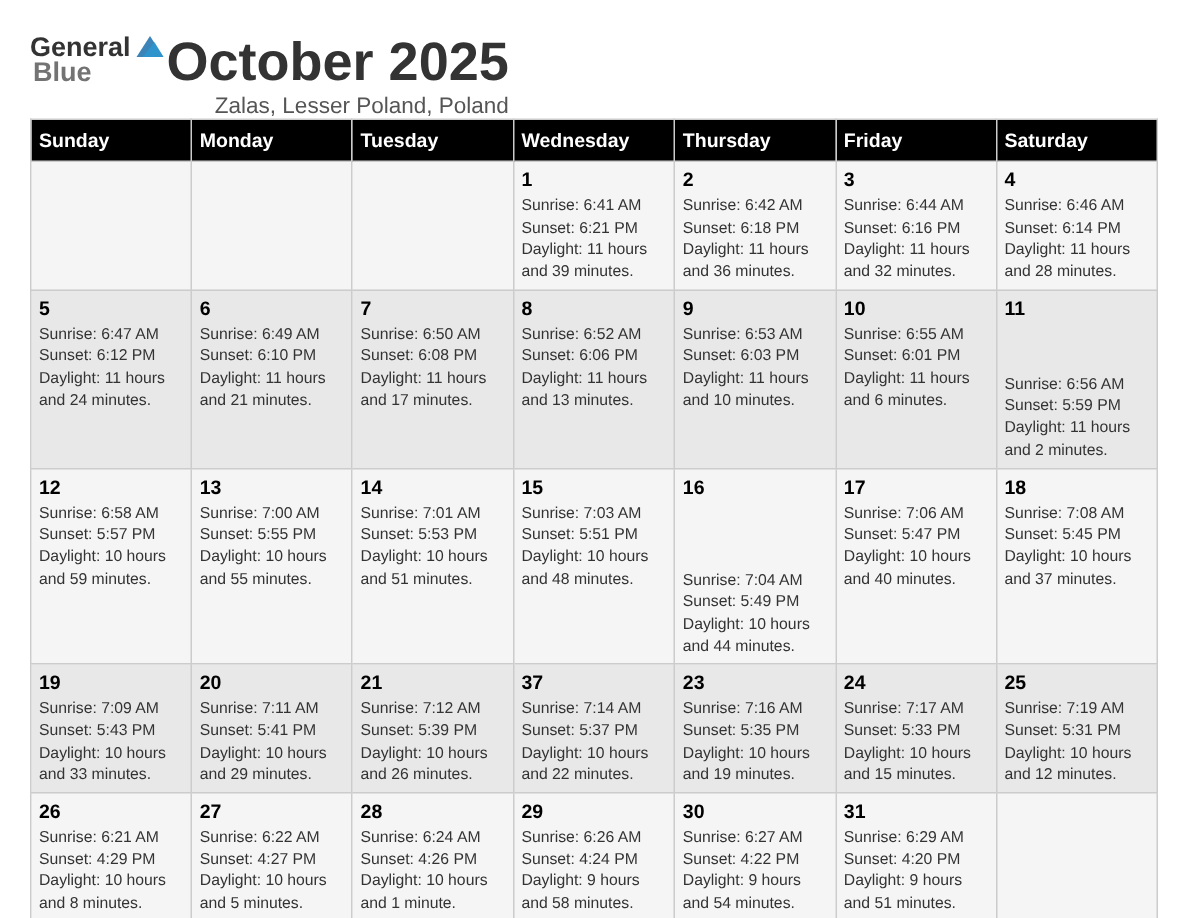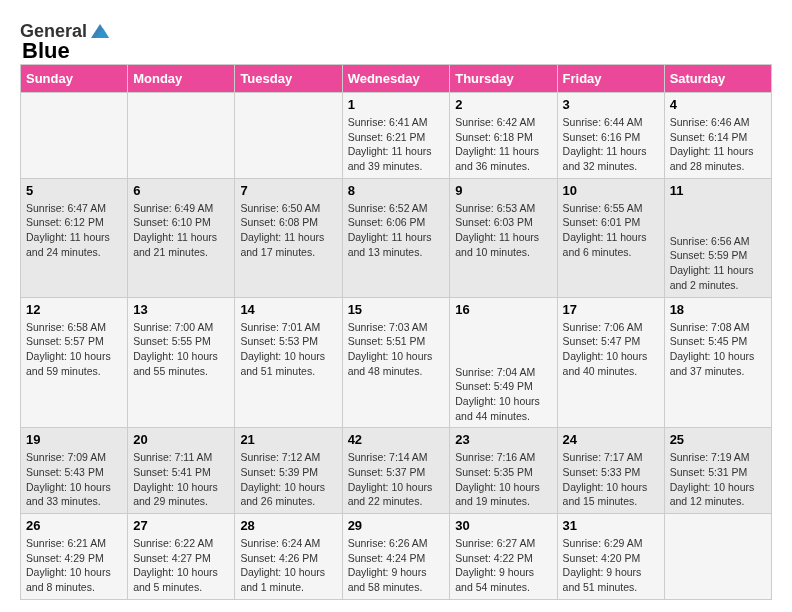--- a/index.html
+++ b/index.html
@@ -19,23 +19,23 @@
     .logo {
       display: flex;
       align-items: center;
     }
     .logo-text-general {
       font-size: 18px;
       font-weight: bold;
       color: #333;
     }
     .logo-text-blue {
-      font-size: 22px;
-      font-weight: bold;
-      color: #000000;
+      font-size: 18px;
+      font-weight: bold;
+      color: #737373;
     }
     .logo-icon {
       width: 22px;
       height: 22px;
       margin-left: 2px;
     }
     .title-block {
       text-align: right;
     }
     .month-title {
@@ -46,21 +46,21 @@
     .location-subtitle {
       font-size: 15px;
       color: #555;
     }
     table {
       width: 100%;
       border-collapse: collapse;
       font-size: 11px;
     }
     thead tr th {
-      background-color: #ec4899;
+      background-color: #000000;
       color: #fff;
       padding: 6px 5px;
       text-align: left;
       font-size: 13px;
       font-weight: bold;
       border: 1px solid #ccc;
     }
     tbody tr td {
       border: 1px solid #ccc;
       vertical-align: top;
@@ -95,20 +95,24 @@
       <div style="display:flex;align-items:center;">
         <span class="logo-text-general">General</span>
         <svg class="logo-icon" viewBox="0 0 22 22" xmlns="http://www.w3.org/2000/svg">
           <polygon points="2,18 11,4 20,18" fill="#1a6daa" opacity="0.85"></polygon>
           <polygon points="6,18 14,8 20,18" fill="#2a9ad4" opacity="0.7"></polygon>
         </svg>
       </div>
       <span class="logo-text-blue" style="margin-top:-4px;margin-left:2px;">Blue</span>
     </div>
   </div>
+  <div class="title-block">
+    <div class="month-title">October 2025</div>
+    <div class="location-subtitle">Zalas, Lesser Poland, Poland</div>
+  </div>
 </div>
 
 <table>
   <thead>
     <tr>
     <th>Sunday</th>
         <th>Monday</th>
         <th>Tuesday</th>
         <th>Wednesday</th>
         <th>Thursday</th>
@@ -268,21 +272,21 @@
 and 29 minutes.</div>
         </td>
         <td>
           <span class="day-number">21</span>
           <div class="day-info" style="white-space: pre-line;">Sunrise: 7:12 AM
 Sunset: 5:39 PM
 Daylight: 10 hours
 and 26 minutes.</div>
         </td>
         <td>
-          <span class="day-number">42</span>
+          <span class="day-number">37</span>
           <div class="day-info" style="white-space: pre-line;">Sunrise: 7:14 AM
 Sunset: 5:37 PM
 Daylight: 10 hours
 and 22 minutes.</div>
         </td>
         <td>
           <span class="day-number">23</span>
           <div class="day-info" style="white-space: pre-line;">Sunrise: 7:16 AM
 Sunset: 5:35 PM
 Daylight: 10 hours

